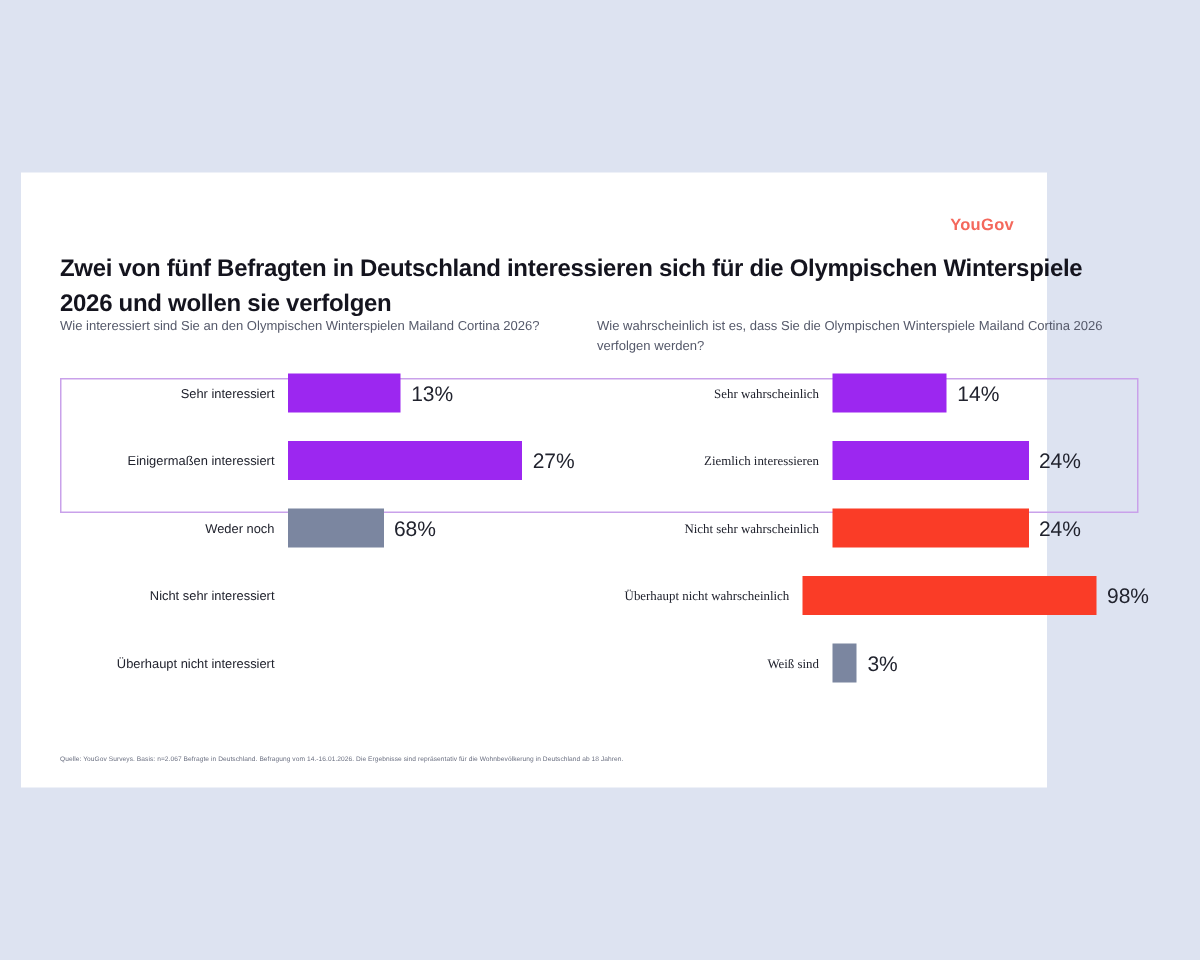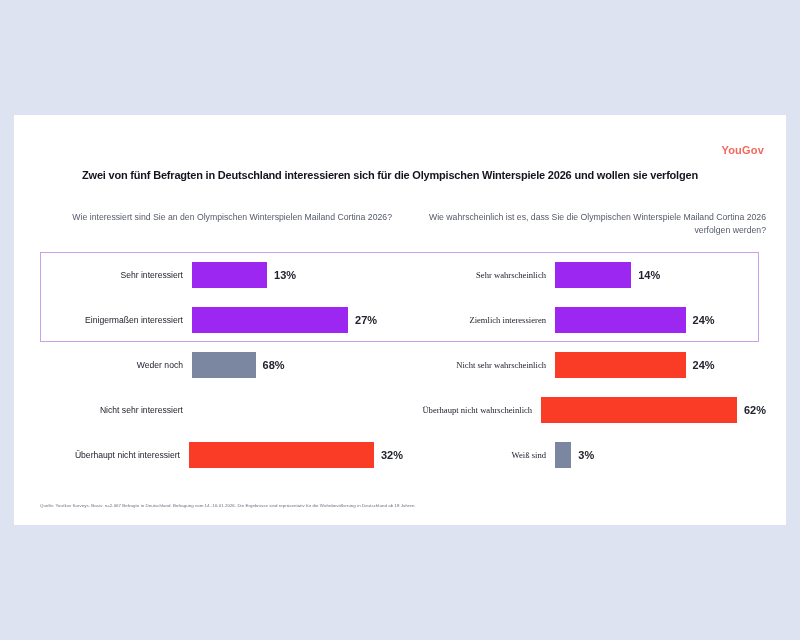--- a/index.html
+++ b/index.html
@@ -15,55 +15,53 @@
   }
   #stage {
     position: relative;
     width: 800px;
     height: 640px;
   }
   .card {
     position: absolute;
     left: 14px;
     top: 115px;
-    width: 772px;
+    width: 684px;
     height: 410px;
     background: #ffffff;
     box-sizing: border-box;
     padding-left: 12px;
   }
   .logo {
     position: absolute;
     right: 22px;
     top: 29px;
     font-size: 11px;
     font-weight: bold;
     letter-spacing: 0.2px;
     color: #f4685c;
     font-family: "Liberation Sans", sans-serif;
   }
   .headline {
     position: absolute;
     left: 26px;
     top: 42px;
     width: 700px;
-    font-size: 11px;
+    font-size: 16px;
     line-height: 23px;
     font-weight: bold;
     color: #14141e;
     letter-spacing: -0.2px;
-    text-align: center;
   }
   .subqs {
     position: absolute;
     left: 26px;
     top: 96px;
     width: 726px;
     display: flex;
-    text-align: right;
   }
   .subq {
     font-size: 8.7px;
     line-height: 13px;
     color: #55596a;
     box-sizing: border-box;
   }
   .subq.left  { width: 358px; padding-right: 6px; }
   .subq.right { width: 368px; }
 
@@ -75,21 +73,21 @@
     width: 719px;
     height: 90px;
     border: 1.3px solid #c9a1ea;
     box-sizing: border-box;
     pointer-events: none;
   }
 
   .panels {
     position: absolute;
     left: 26px;
-    top: 137px;
+    top: 124px;
     width: 726px;
     display: flex;
   }
   .panel { width: 363px; }
   .panel.right { width: 363px; }
 
   .row {
     display: flex;
     align-items: center;
     height: 45px;
@@ -112,22 +110,22 @@
   }
   .bar {
     height: 26px;
     border-radius: 0;
   }
   .bar.purple { background: #9c27f0; }
   .bar.red    { background: #fa3c27; }
   .bar.grey   { background: #7b86a0; }
 
   .bar-value {
-    font-size: 11px;
-    font-weight: bold;
+    font-size: 14px;
+    font-weight: normal;
     color: #21232e;
     margin-left: 7px;
     white-space: nowrap;
   }
 
   .footnote {
     position: absolute;
     left: 26px;
     bottom: 16px;
     width: 700px;
@@ -176,24 +174,20 @@
           <div class="bar-wrap">
             <div class="bar grey" style="width: 63.6px;"></div>
             <div class="bar-value">68%</div>
           </div>
         </div>
         <div class="row">
           <div class="cat-label">Nicht sehr interessiert</div>
         </div>
         <div class="row">
           <div class="cat-label">Überhaupt nicht interessiert</div>
-          <div class="bar-wrap">
-            <div class="bar red" style="width: 185px;"></div>
-            <div class="bar-value">32%</div>
-          </div>
         </div>
       </div>
 
       <div class="panel right">
         <div class="row">
           <div class="cat-label">Sehr wahrscheinlich</div>
           <div class="bar-wrap">
             <div class="bar purple" style="width: 76.2px;"></div>
             <div class="bar-value">14%</div>
           </div>
@@ -209,21 +203,21 @@
           <div class="cat-label">Nicht sehr wahrscheinlich</div>
           <div class="bar-wrap">
             <div class="bar red" style="width: 130.6px;"></div>
             <div class="bar-value">24%</div>
           </div>
         </div>
         <div class="row">
           <div class="cat-label">Überhaupt nicht wahrscheinlich</div>
           <div class="bar-wrap">
             <div class="bar red" style="width: 195.8px;"></div>
-            <div class="bar-value">62%</div>
+            <div class="bar-value">98%</div>
           </div>
         </div>
         <div class="row">
           <div class="cat-label">Weiß sind</div>
           <div class="bar-wrap">
             <div class="bar grey" style="width: 16.3px;"></div>
             <div class="bar-value">3%</div>
           </div>
         </div>
       </div>

